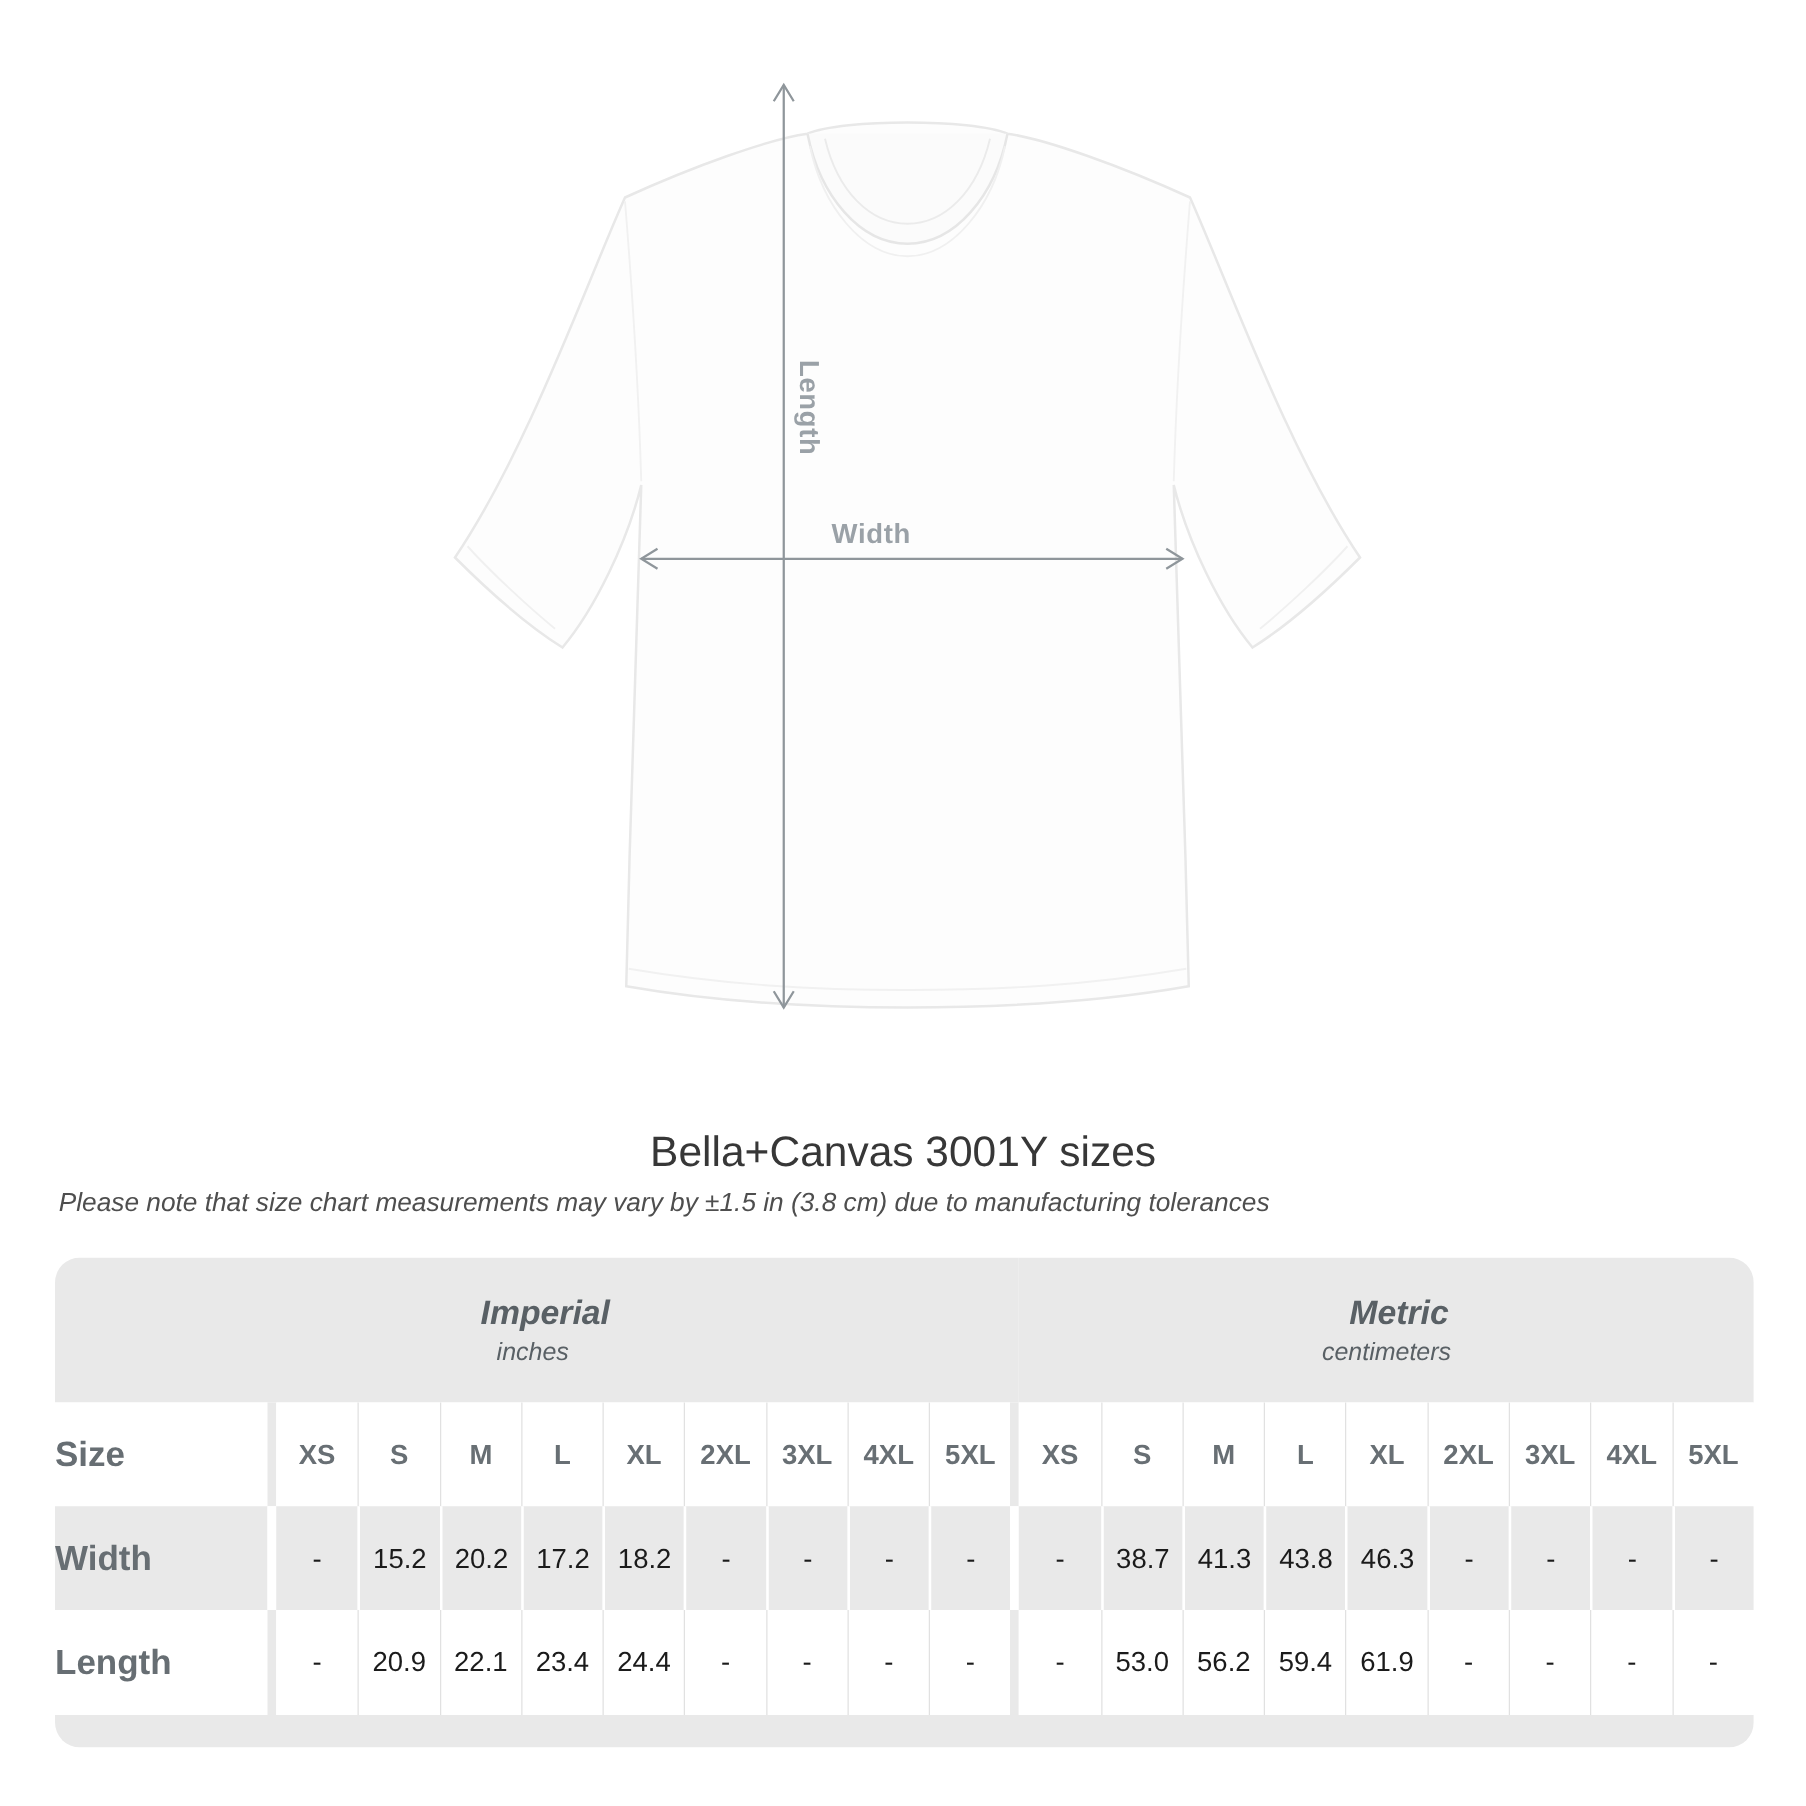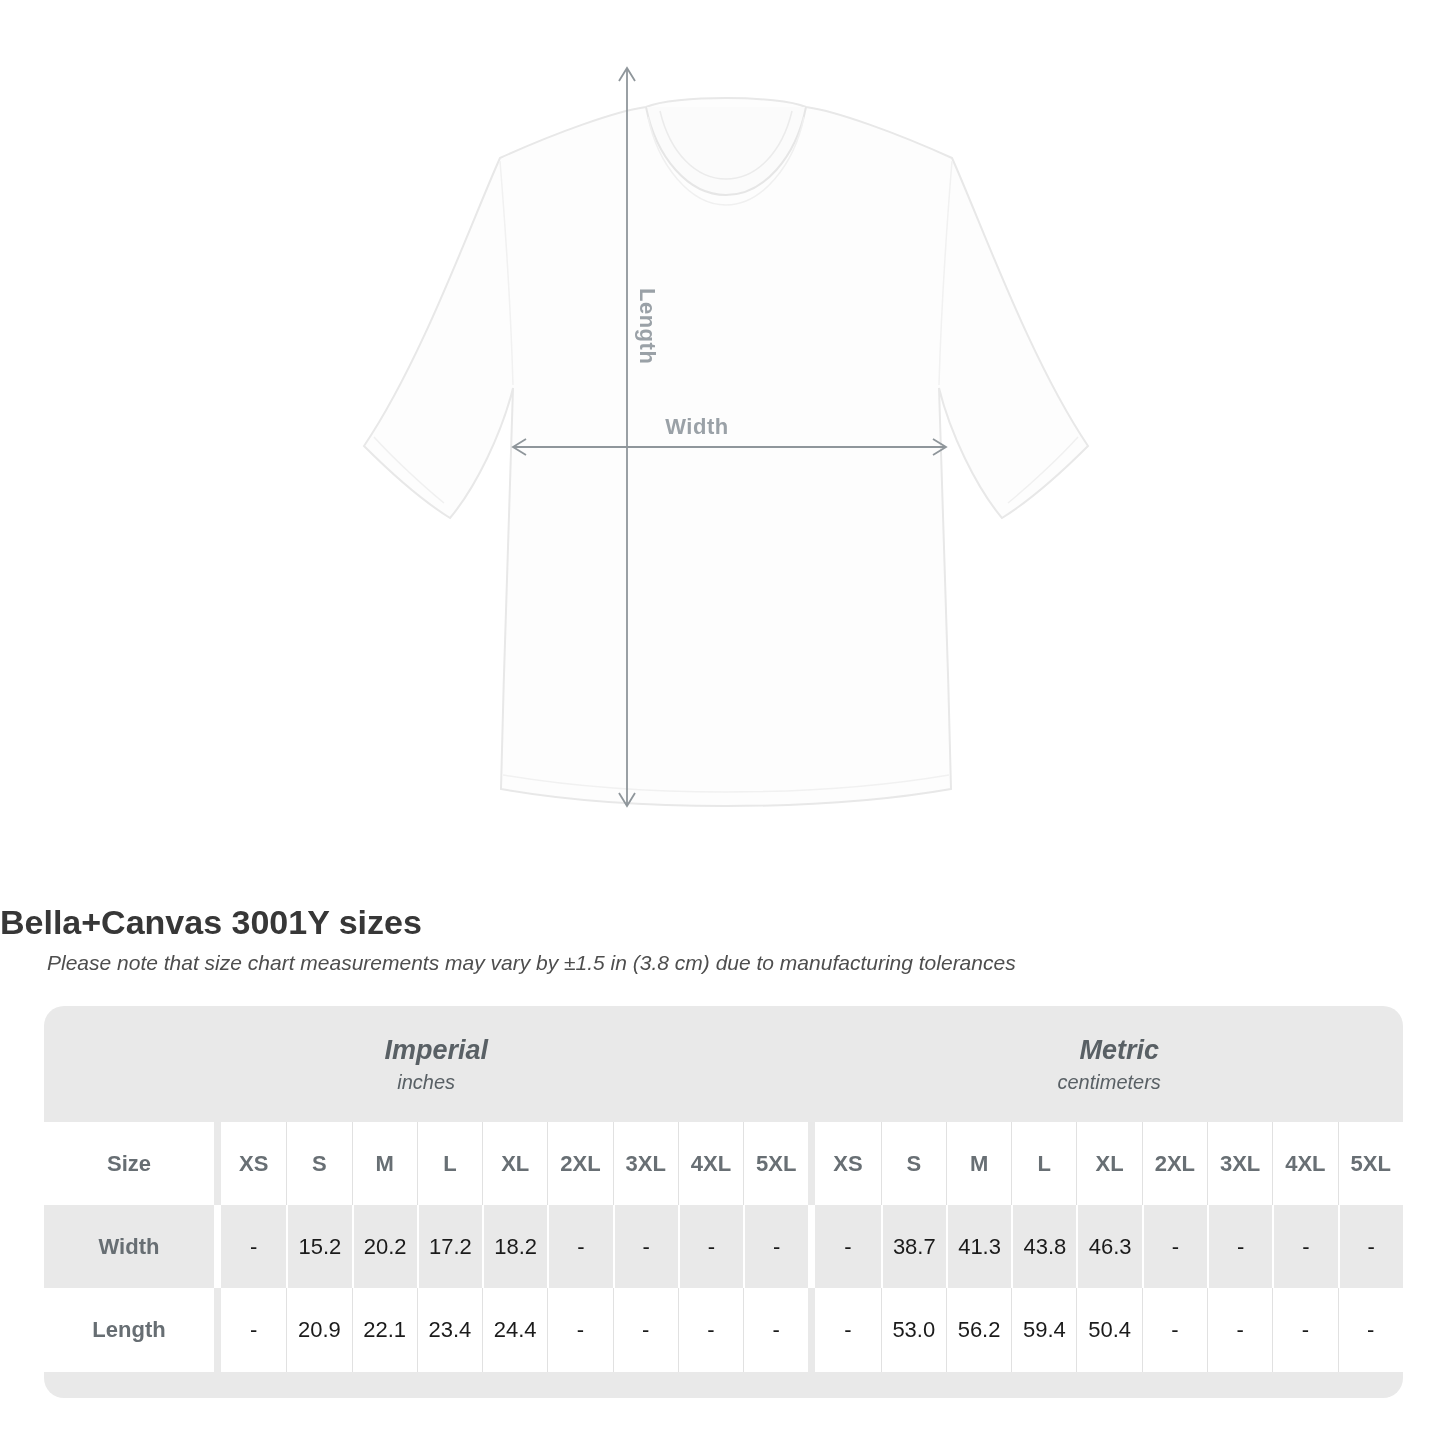--- a/index.html
+++ b/index.html
@@ -10,22 +10,22 @@
   }
   
   .shirt-wrap{position:absolute;left:330px;top:55px;width:790px;height:790px;}
   .dim-label{
     position:absolute;color:#9aa1a7;font-weight:bold;font-size:22px;letter-spacing:.5px;
   }
   .dim-label.length{left:634px;top:288px;writing-mode:vertical-rl;}
   .dim-label.width{left:637px;top:414px;width:120px;text-align:center;}
   
   .chart-title{
-    position:absolute;left:0;top:903px;width:100%;
-    font-size:34px;font-weight:bold;color:#373737;
+    position:absolute;left:0;top:903px;width:100%;text-align:center;
+    font-size:34px;font-weight:normal;color:#373737;
   }
   .chart-note{
     position:absolute;left:0;top:951px;width:100%;text-align:left;
     font-size:21px;font-style:italic;color:#4e4e4e;margin-left:47px;
   }
   
   .card{
     position:absolute;left:44px;top:1006px;width:1359px;height:392px;
     border-radius:20px;overflow:hidden;background:#ffffff;
   }
@@ -43,21 +43,21 @@
   .r-footer td{height:26px;background:#e9e9e9;}
   
   .r-sizes td.gap,.r-length td.gap{background:#e9e9e9;}
   .r-width td.gap{background:#ffffff;}
   
   .sec{text-align:center;}
   .sec-name{font-size:27px;font-weight:bold;font-style:italic;color:#596065;line-height:36px;padding-left:20px;}
   .sec-unit{font-size:20px;font-style:italic;color:#596065;line-height:28px;}
   
   .c{text-align:center;}
-  .lbl{text-align:center;font-weight:bold;font-size:22px;color:#676e73;}
+  .lbl{font-weight:bold;font-size:28px;color:#676e73;}
   .sz{font-weight:bold;font-size:22px;color:#686f74;margin-left:26px;}
   .val{font-size:22px;color:#1b1b1b;}
   
   .r-sizes .c:not(.gf),.r-length .c:not(.gf){border-left:1px solid #e1e1e1;}
   .r-width .c:not(.gf){border-left:2px solid #ffffff;margin-top:32px;}
 </style>
 </head>
 <body>
 
 <div class="shirt-wrap">
@@ -210,21 +210,21 @@
         <td class="c val">24.4</td>
         <td class="c val">-</td>
         <td class="c val">-</td>
         <td class="c val">-</td>
         <td class="c val">-</td>
         <td class="gap"></td>
         <td class="c val gf">-</td>
         <td class="c val">53.0</td>
         <td class="c val">56.2</td>
         <td class="c val">59.4</td>
-        <td class="c val">50.4</td>
+        <td class="c val">61.9</td>
         <td class="c val">-</td>
         <td class="c val">-</td>
         <td class="c val">-</td>
         <td class="c val">-</td>
       </tr>
 
       <tr class="r-footer">
         <td colspan="21"></td>
       </tr>
     </tbody>

